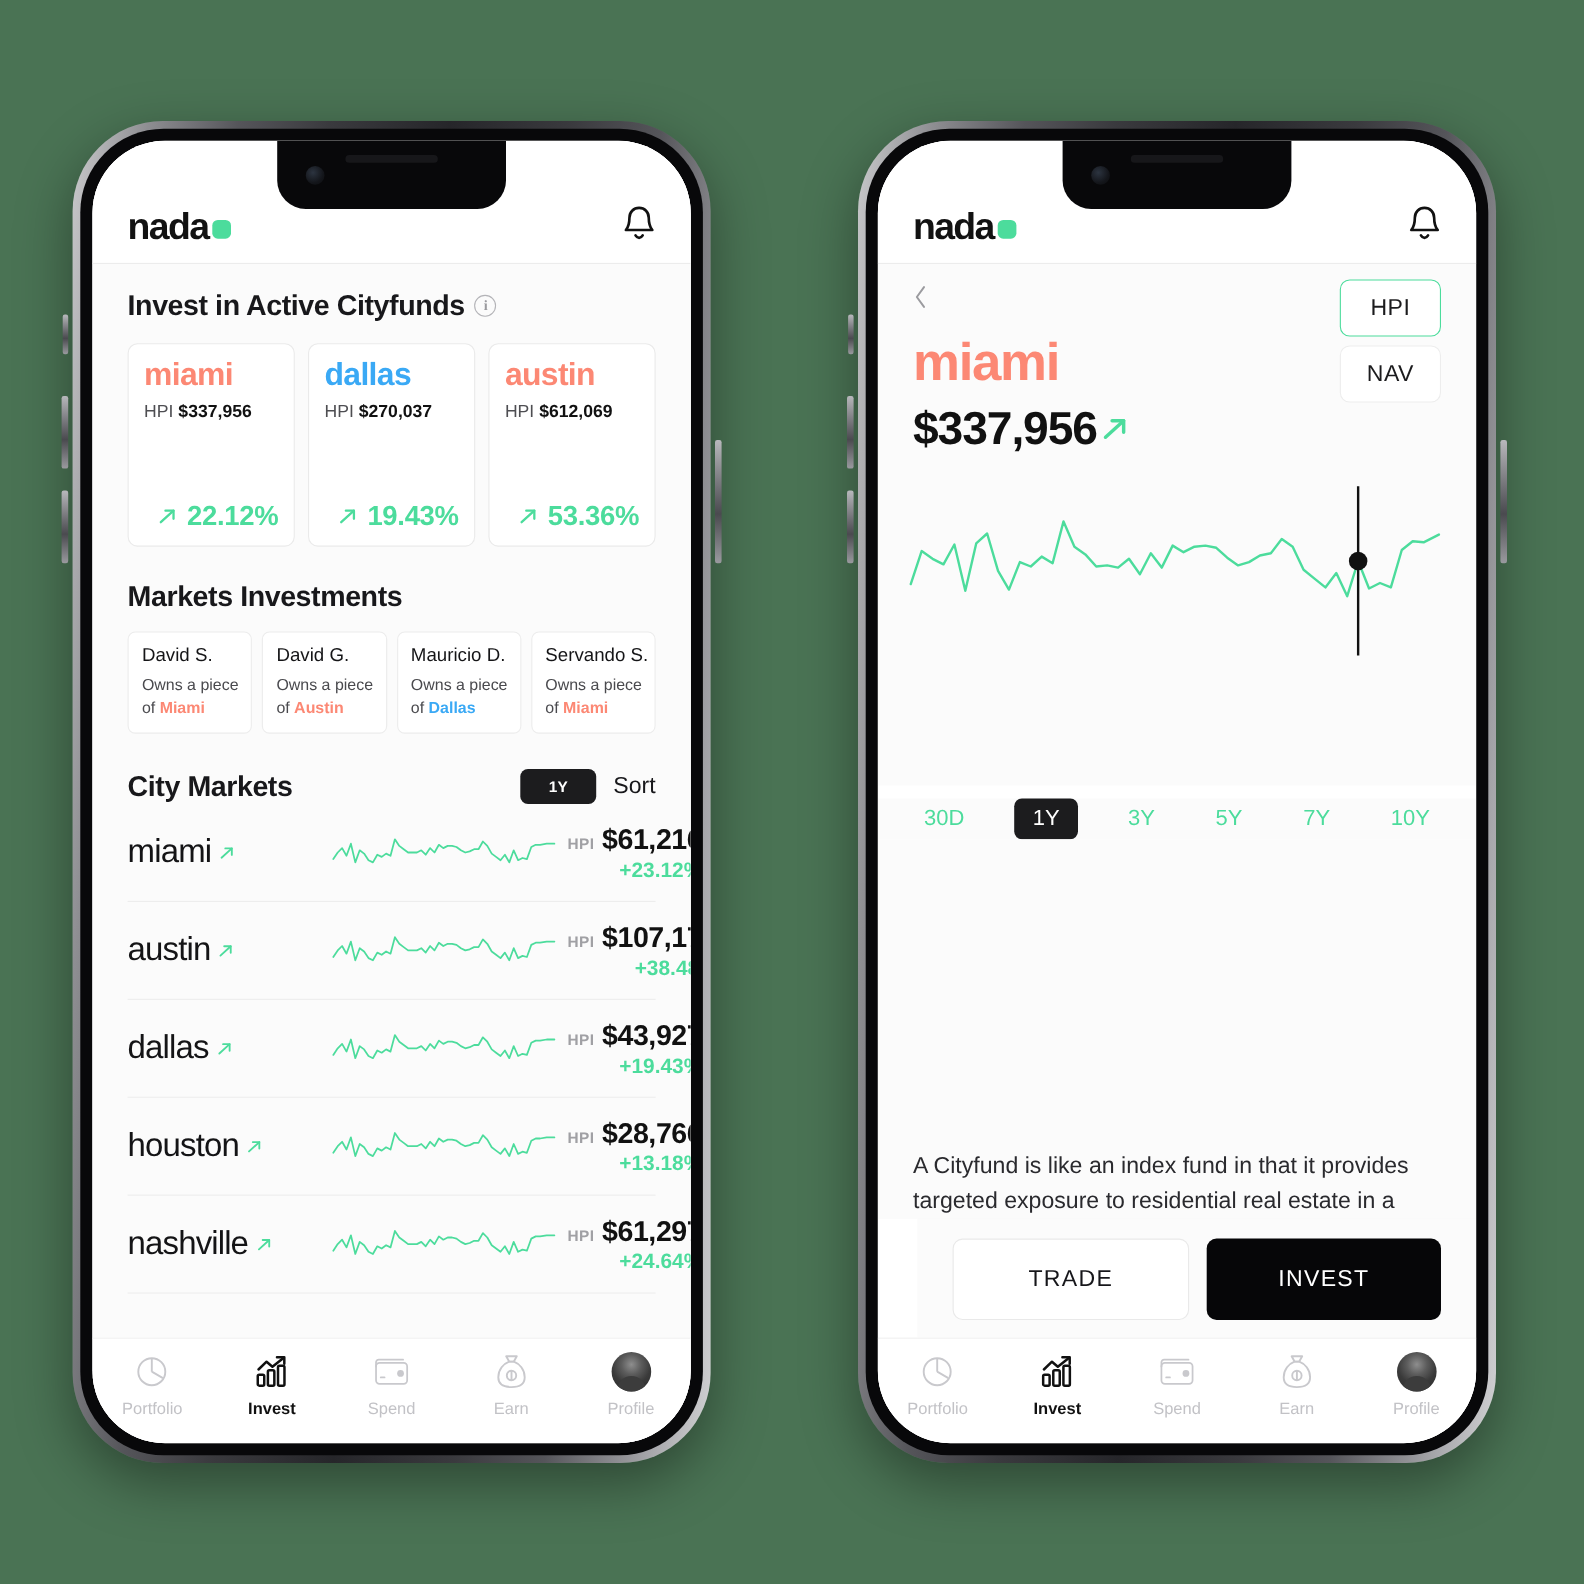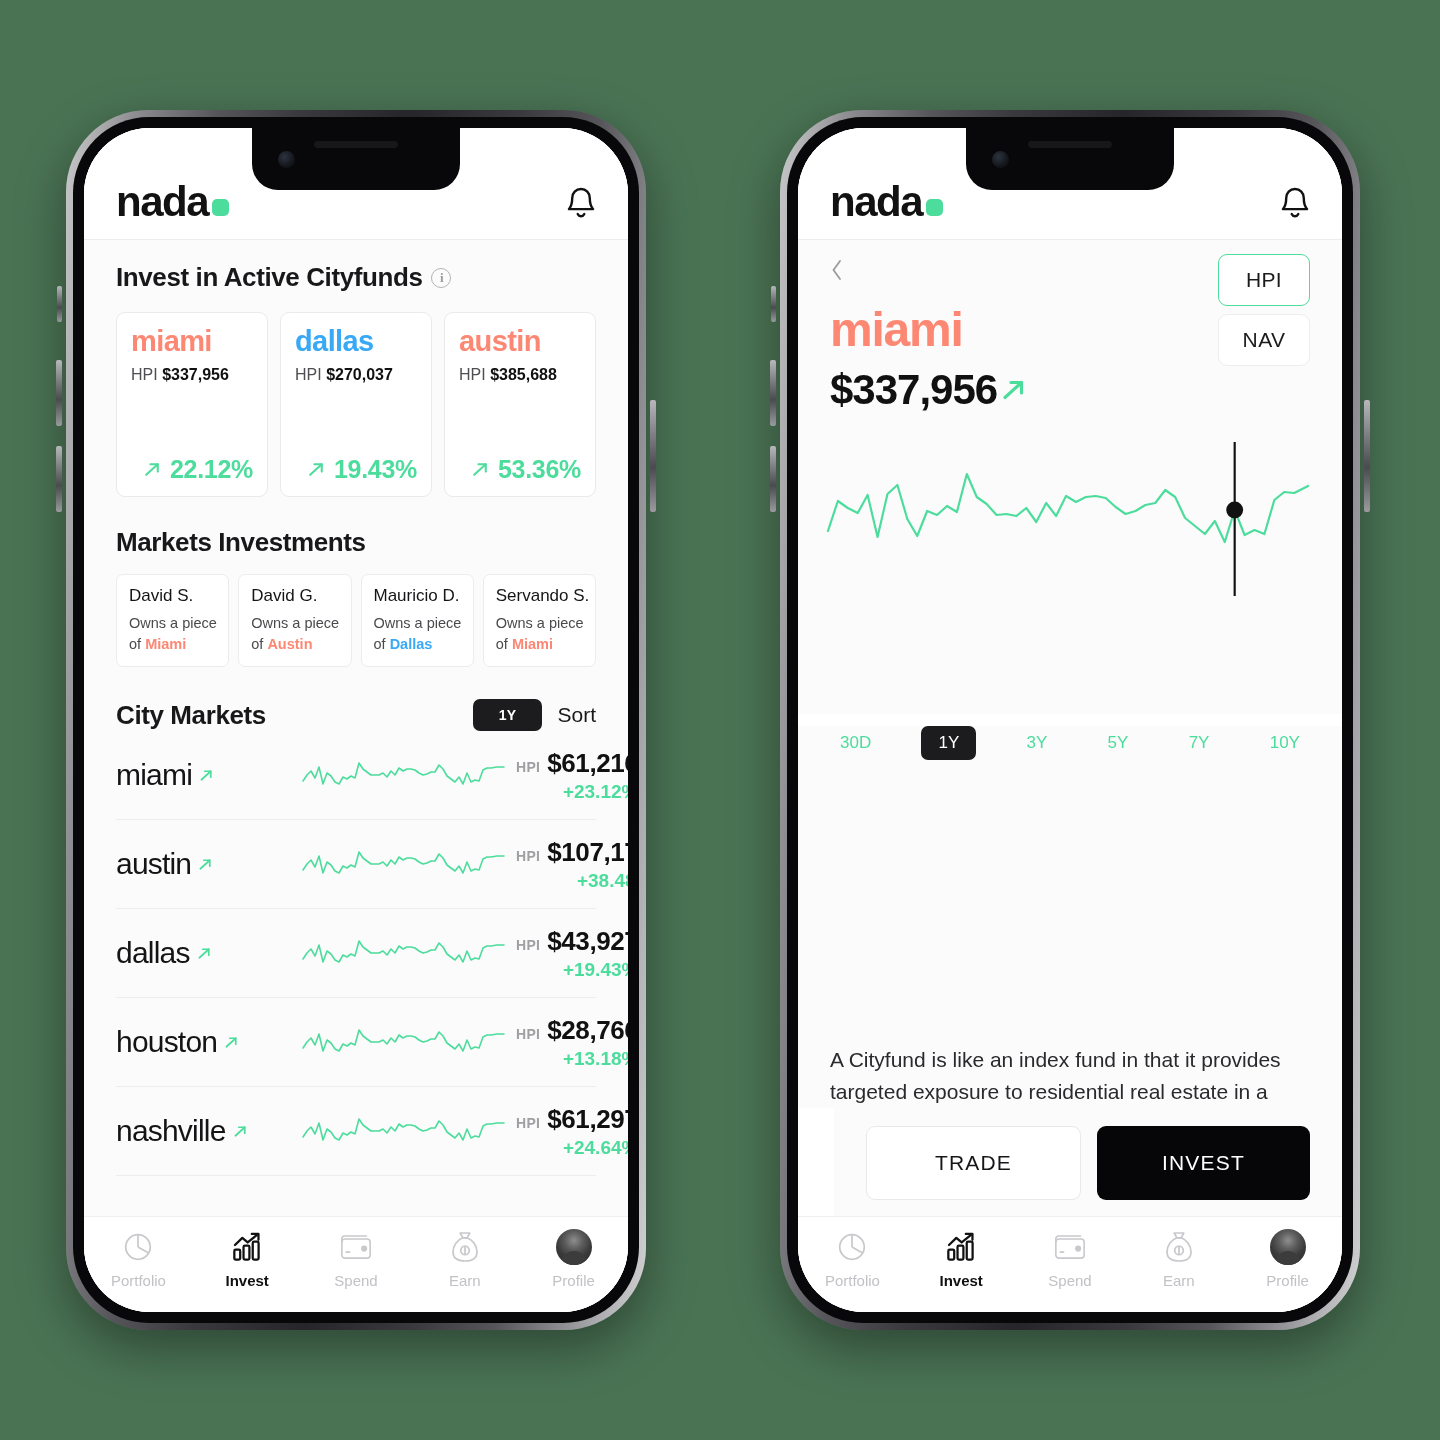--- a/index.html
+++ b/index.html
@@ -97,21 +97,21 @@
     height: 112px;
     padding: 0 30px 0 32px;
     display: flex;
     align-items: flex-end;
     justify-content: space-between;
     background: #fff;
     border-bottom: 1px solid #ececec;
     padding-bottom: 16px;
   }
   .logo {
-    font-size: 42px;
+    font-size: 34px;
     font-weight: 700;
     letter-spacing: -1.5px;
     color: #121212;
     line-height: 1;
     display: flex;
     align-items: baseline;
   }
   .logo-dot {
     display: inline-block;
     width: 17px; height: 17px;
@@ -373,21 +373,21 @@
 
   .range-row {
     display: flex;
     align-items: center;
     justify-content: space-between;
     padding: 0 32px;
     margin-top: 12px;
     background: #fbfbfb;
   }
   .range {
-    font-size: 17px;
+    font-size: 20px;
     color: #4cdc9c;
     font-weight: 500;
     padding: 6px 10px;
     border-radius: 7px;
   }
   .range.sel { background: #1c1c1e; color: #fff; padding: 7px 17px; }
 
   .about {
     padding: 26px 32px 0 32px;
     background: #fbfbfb;
@@ -508,21 +508,21 @@
                     </svg>
                   <span>19.43%</span>
                 </div>
               </div>
 
               <div class="fund-card">
                 <div>
                   <div class="fund-name" style="color:#fc8874">austin</div>
                   <div class="fund-hpi">
                     <span>HPI</span>
-                    <b>$385,688</b>
+                    <b>$612,069</b>
                   </div>
                 </div>
                 <div class="fund-change">
                   <svg width="21" height="21" viewBox="0 0 20 20" stroke="#4cdc9c" stroke-width="2" fill="none" stroke-linecap="round" stroke-linejoin="round">
                       <path d="M4 15L15 5"></path>
                       <path d="M8 5h7v7"></path>
                     </svg>
                   <span>53.36%</span>
                 </div>
               </div>

